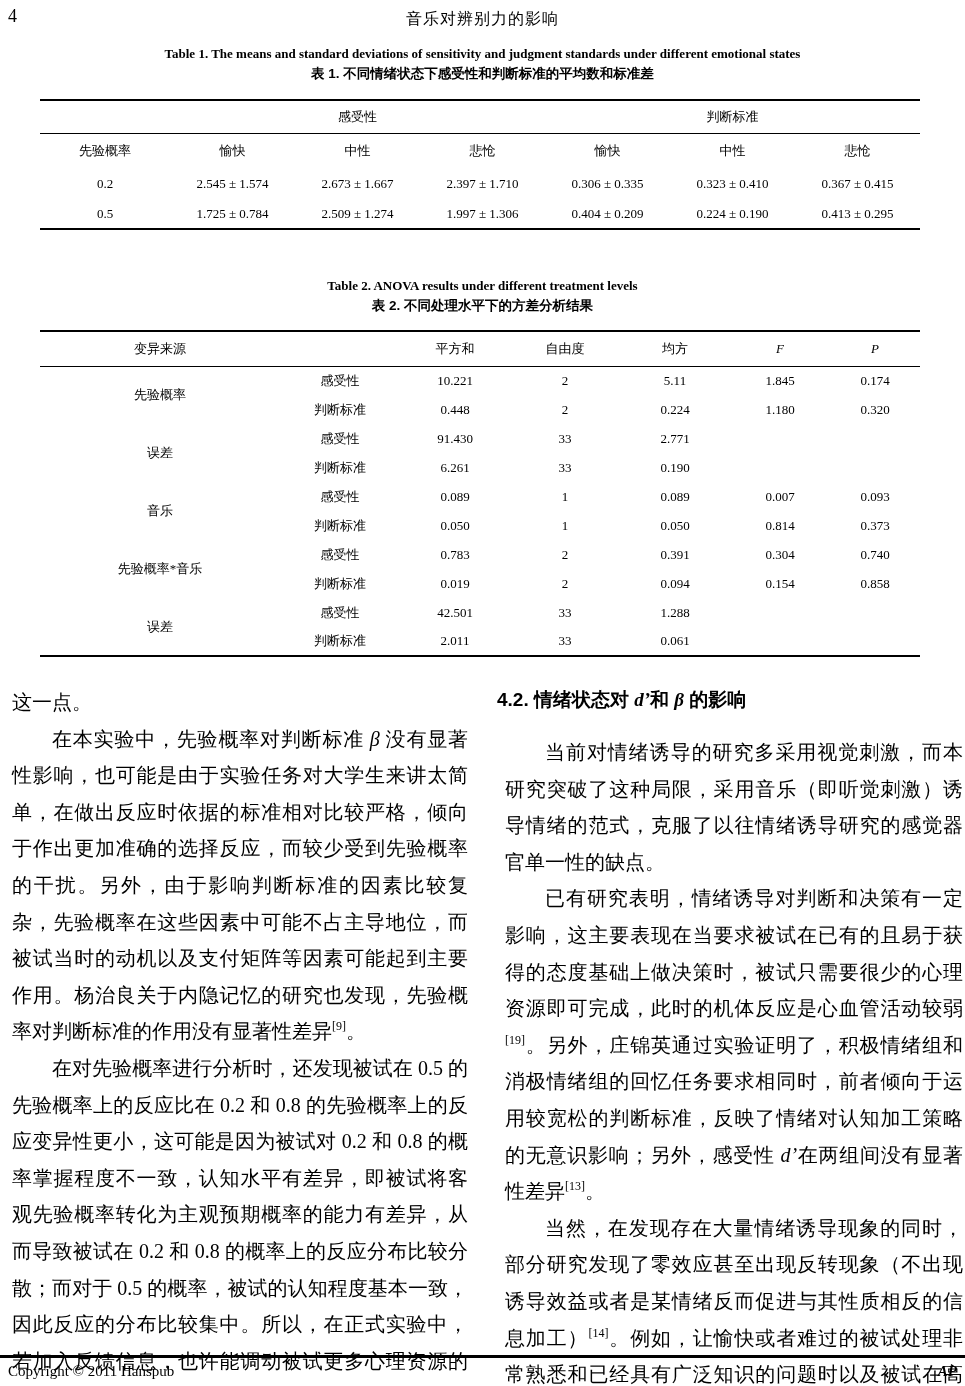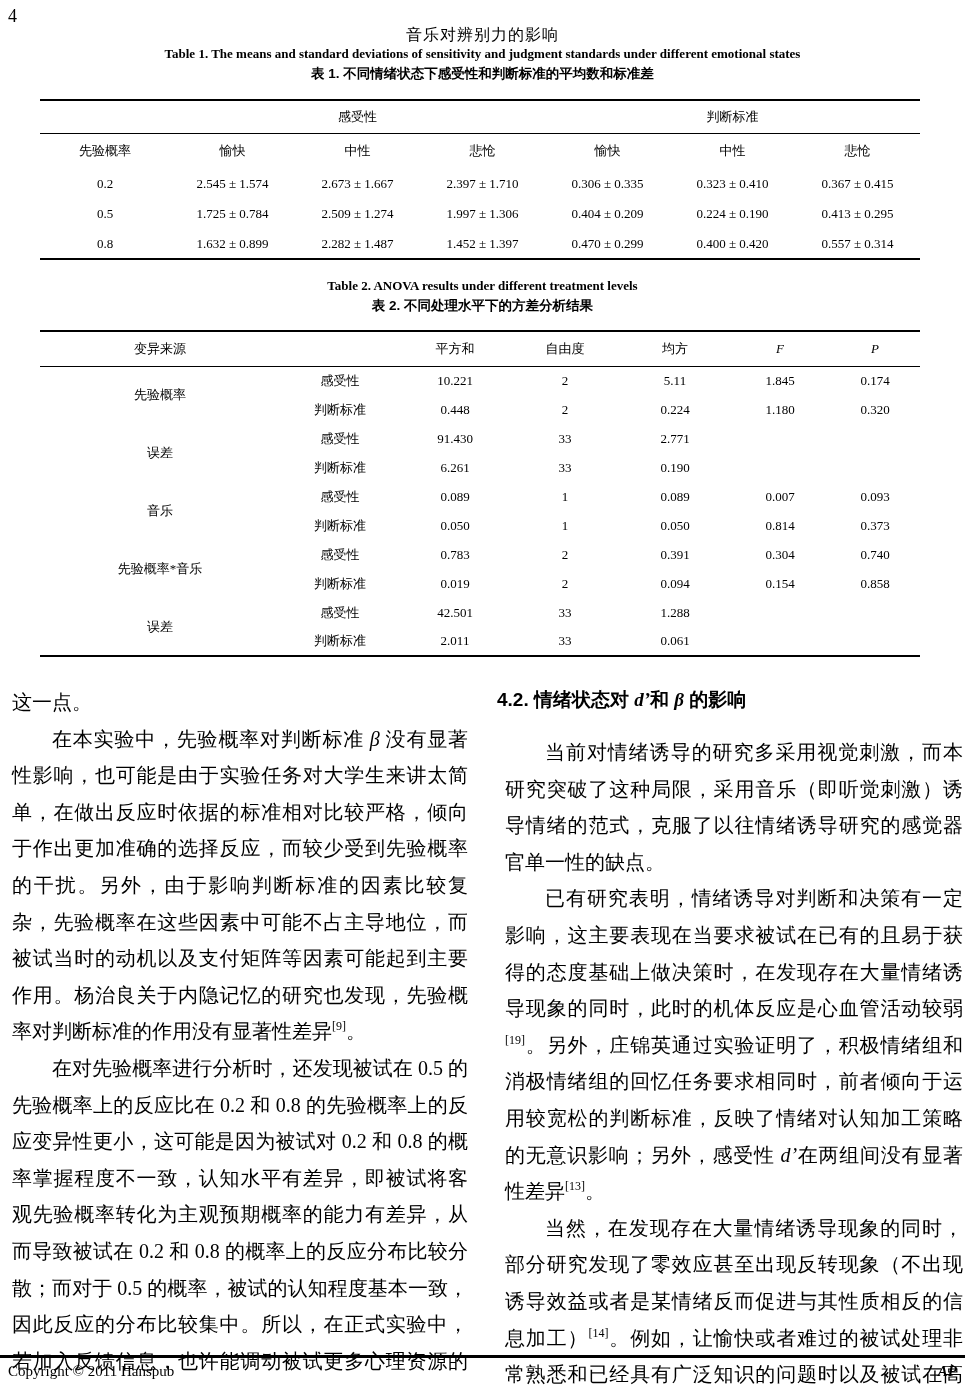--- a/index.html
+++ b/index.html
@@ -3,21 +3,21 @@
 <meta charset="utf-8">
 <style>
   * { margin:0; padding:0; box-sizing:border-box; }
   html,body { background:#888; }
   .page {
     position:relative; width:965px; height:1386px; background:#fff;
     margin:0 auto; overflow:hidden; color:#000;
     font-family:"Liberation Serif","DejaVu Serif",serif;
   }
   .page-num { position:absolute; left:8px; top:6px; font-size:18px; }
-  .running-title { position:absolute; left:0; top:9px; width:100%; text-align:center; font-size:16px; letter-spacing:1px;margin-top:16px; }
+  .running-title { position:absolute; left:0; top:9px; width:100%; text-align:center; font-size:16px; letter-spacing:1px; }
 
   .caption { position:absolute; left:0; width:100%; text-align:center; }
   .cap1 { top:46px; }
   .cap2 { top:278px; }
   .cap-en { font-weight:bold; font-size:13px; font-family:"Liberation Serif",serif; }
   .cap-zh { font-weight:bold; font-size:13.5px; font-family:"Liberation Sans","DejaVu Sans",sans-serif; margin-top:3px; }
 
   table { border-collapse:collapse; table-layout:fixed; position:absolute; left:40px; width:880px; font-size:13px; }
   td { text-align:center; padding:0; overflow:hidden; white-space:nowrap; }
   .t1 { top:99px; border-top:2px solid #000; border-bottom:2px solid #000; }
@@ -96,29 +96,20 @@
           <td>0.367 ± 0.415</td>
         </tr>
         <tr>
           <td>0.5</td>
           <td>1.725 ± 0.784</td>
           <td>2.509 ± 1.274</td>
           <td>1.997 ± 1.306</td>
           <td>0.404 ± 0.209</td>
           <td>0.224 ± 0.190</td>
           <td>0.413 ± 0.295</td>
-        </tr>
-        <tr>
-          <td>0.8</td>
-          <td>1.632 ± 0.899</td>
-          <td>2.282 ± 1.487</td>
-          <td>1.452 ± 1.397</td>
-          <td>0.470 ± 0.299</td>
-          <td>0.400 ± 0.420</td>
-          <td>0.557 ± 0.314</td>
         </tr>
       </tbody>
   </table>
 
   <div class="caption cap2">
     <div class="cap-en">Table 2. ANOVA results under different treatment levels</div>
     <div class="cap-zh">表 2.  不同处理水平下的方差分析结果</div>
   </div>
 
   <table class="t2">
@@ -233,21 +224,21 @@
 
   <div class="col left" id="left-col">
       <p class="para"><span>这一点。</span></p>
       <p class="para ind"><span>在本实验中，先验概率对判断标准 </span><span class="it">β</span><span> 没有显著性影响，也可能是由于实验任务对大学生来讲太简单，在做出反应时依据的标准相对比较严格，倾向于作出更加准确的选择反应，而较少受到先验概率的干扰。另外，由于影响判断标准的因素比较复杂，先验概率在这些因素中可能不占主导地位，而被试当时的动机以及支付矩阵等因素可能起到主要作用。杨治良关于内隐记忆的研究也发现，先验概率对判断标准的作用没有显著性差异</span><sup>[9]</sup><span>。</span></p>
       <p class="para ind"><span>在对先验概率进行分析时，还发现被试在 0.5 的先验概率上的反应比在 0.2 和 0.8 的先验概率上的反应变异性更小，这可能是因为被试对 0.2 和 0.8 的概率掌握程度不一致，认知水平有差异，即被试将客观先验概率转化为主观预期概率的能力有差异，从而导致被试在 0.2 和 0.8 的概率上的反应分布比较分散；而对于 0.5 的概率，被试的认知程度基本一致，因此反应的分布比较集中。所以，在正式实验中，若加入反馈信息，也许能调动被试更多心理资源的参与，从而更加倾向于利用先验概率。</span></p>
     </div>
 
   <div class="col right" id="right-col">
     <h2 id="section-heading"><span>4.2.  情绪状态对 </span><span class="it">d’</span><span>和 </span><span class="it">β</span><span> 的影响</span></h2>
   <p class="para ind"><span>当前对情绪诱导的研究多采用视觉刺激，而本研究突破了这种局限，采用音乐（即听觉刺激）诱导情绪的范式，克服了以往情绪诱导研究的感觉器官单一性的缺点。</span></p>
-      <p class="para ind"><span>已有研究表明，情绪诱导对判断和决策有一定影响，这主要表现在当要求被试在已有的且易于获得的态度基础上做决策时，在发现存在大量情绪诱导现象的同时，此时的机体反应是心血管活动较弱</span><sup>[19]</sup><span>。另外，庄锦英通过实验证明了，积极情绪组和消极情绪组的回忆任务要求相同时，前者倾向于运用较宽松的判断标准，反映了情绪对认知加工策略的无意识影响；另外，感受性 </span><span class="it">d’</span><span>在两组间没有显著性差异</span><sup>[13]</sup><span>。</span></p>
+      <p class="para ind"><span>已有研究表明，情绪诱导对判断和决策有一定影响，这主要表现在当要求被试在已有的且易于获得的态度基础上做决策时，被试只需要很少的心理资源即可完成，此时的机体反应是心血管活动较弱</span><sup>[19]</sup><span>。另外，庄锦英通过实验证明了，积极情绪组和消极情绪组的回忆任务要求相同时，前者倾向于运用较宽松的判断标准，反映了情绪对认知加工策略的无意识影响；另外，感受性 </span><span class="it">d’</span><span>在两组间没有显著性差异</span><sup>[13]</sup><span>。</span></p>
       <p class="para ind"><span>当然，在发现存在大量情绪诱导现象的同时，部分研究发现了零效应甚至出现反转现象（不出现诱导效益或者是某情绪反而促进与其性质相反的信息加工）</span><sup>[14]</sup><span>。例如，让愉快或者难过的被试处理非常熟悉和已经具有广泛知识的问题时以及被试在高强度动机驱动下，按照既定的观点、目标明确地搜索和处理信</span></p>
     </div>
 
   <div class="footer-rule"></div>
   <div class="footer-copy">Copyright © 2011 Hanspub</div>
   <div class="footer-mark">AP</div>
 
 </div>
 
 </body></html>

